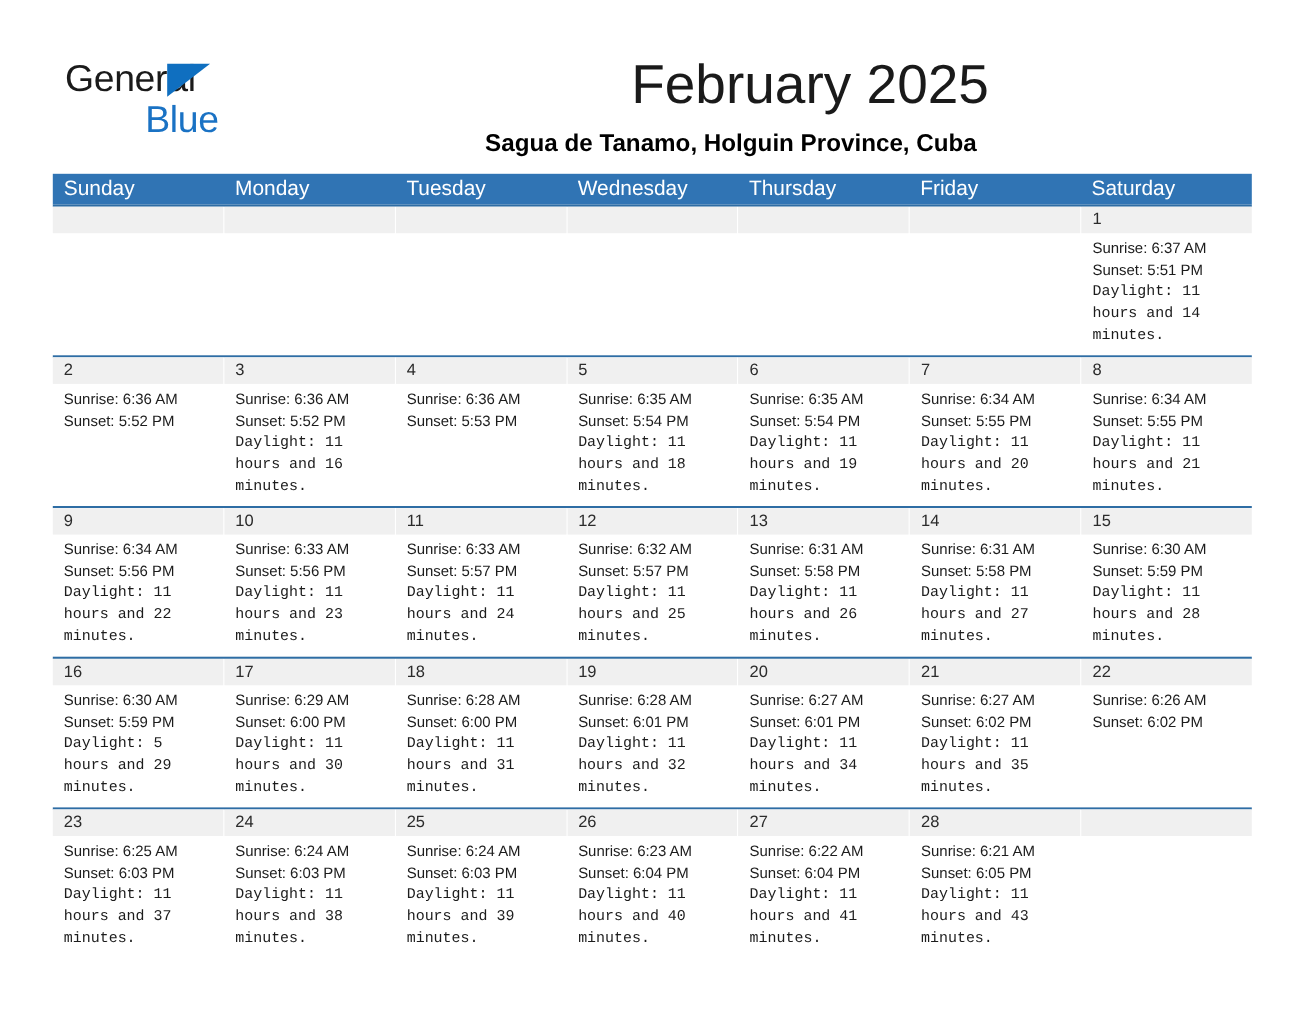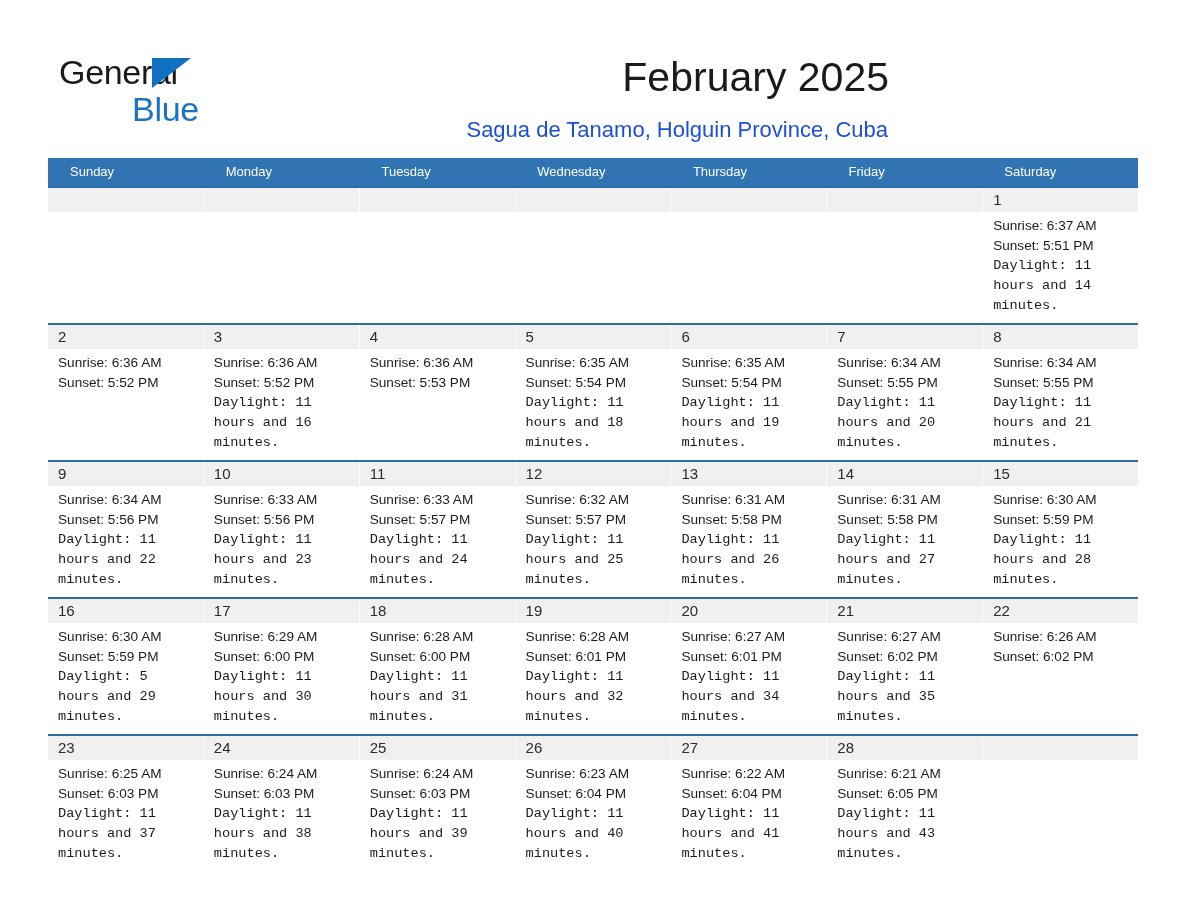--- a/index.html
+++ b/index.html
@@ -56,59 +56,59 @@
     left: 73px;
     top: 37px;
     font-size: 34px;
     color: #1a72c4;
     line-height: 40px;
     letter-spacing: -0.3px;
     font-weight: 400;
   }
   .title {
     position: absolute;
-    right: 57px;
+    right: 47px;
     top: 52px;
-    font-size: 41px;
+    font-size: 50px;
     color: #1a1a1a;
     line-height: 50px;
     text-align: right;
     white-space: nowrap;
     font-weight: 400;
   }
   .subtitle {
     position: absolute;
     right: 58px;
     top: 116px;
     font-size: 22px;
-    color: #1d4ed8;
+    color: #000000;
     line-height: 28px;
     white-space: nowrap;
-    font-weight: 400;
+    font-weight: 700;
   }
 
   
   .calendar {
     position: absolute;
     left: 48px;
     top: 158px;
     width: 1090px;
   }
   .dow-row {
     display: flex;
     width: 1090px;
     height: 28px;
     background: #3074b4;
   }
   .dow {
     flex: 1 1 0;
     color: #ffffff;
-    font-size: 13px;
+    font-size: 19px;
     line-height: 28px;
-    padding-left: 22px;
+    padding-left: 10px;
     white-space: nowrap;
   }
 
   .week {
     width: 1090px;
     margin-top: 6px;
     border-top: 2px solid #2e6da4;
   }
   .week:first-of-type { margin-top: 0; }
   .week-cells {

